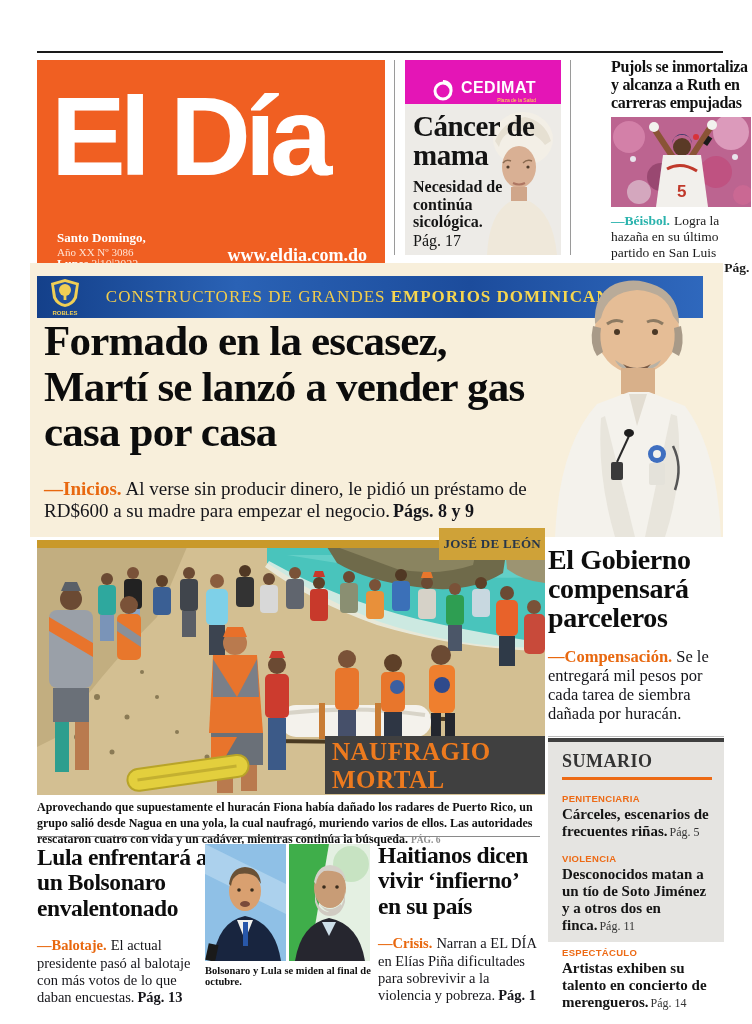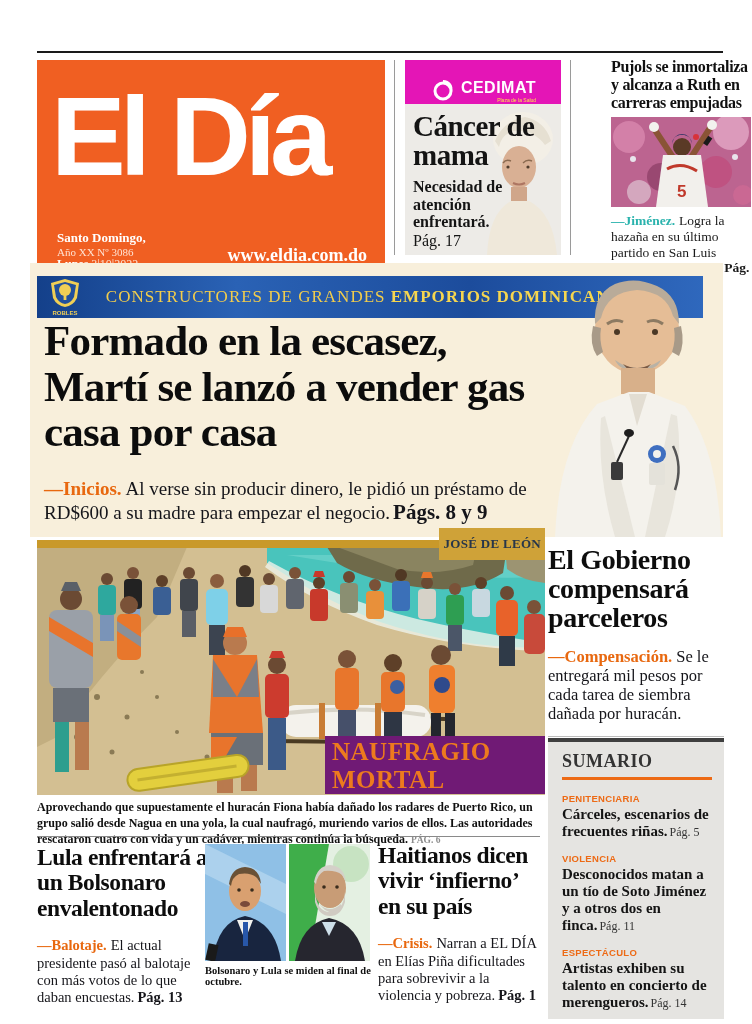--- a/index.html
+++ b/index.html
@@ -54,48 +54,48 @@
   .feature-bg{left:30px;top:263px;width:693px;height:274px;background:#f8efdb;}
   .banner{left:37px;top:276px;width:666px;height:42px;
      background:linear-gradient(90deg,#14408a,#2a62b5 30%,#1c4c9c 65%,#2f68bd);
      display:flex;align-items:center;z-index:2;}
   .banner-text{width:100%;text-align:center;color:#f2cd4c;font-size:17px;letter-spacing:1px;}
   .banner-text b{font-weight:bold;color:#f6d64f;}
   .robles{position:absolute;left:12px;top:2px;text-align:center;}
   .feature-head{left:44px;top:318px;width:508px;font-weight:bold;font-size:43px;line-height:1.06;
      letter-spacing:-0.8px;color:#0c0c0c;z-index:3;}
   .feature-deck{left:44px;top:478px;width:500px;font-size:19px;line-height:1.16;color:#15151a;z-index:3;}
-  .feature-deck .pageref{font-size:21px;}
+  .feature-deck .pageref{font-size:18px;}
   .marti{left:545px;top:266px;width:178px;height:271px;z-index:3;}
 
   
   .lead-photo{left:37px;top:540px;width:508px;height:255px;background:#d3bf92;}
   .credit-strip{position:absolute;left:0;top:0;width:100%;height:8px;background:#c9992a;
      display:flex;justify-content:flex-end;align-items:center;}
   .credit-text{font-size:13px;font-weight:bold;color:#27364a;background:#cfa238;
      padding:12px 4px;line-height:8px;letter-spacing:.3px;}
   .overlay{position:absolute;left:288px;top:196px;line-height:0;}
-  .overlay .l1{display:inline-block;background:#701a75;color:#ed7a1e;font-weight:bold;
+  .overlay .l1{display:inline-block;background:#404040;color:#ed7a1e;font-weight:bold;
      font-size:25px;line-height:1.1;padding:2px 7px 1px 7px;letter-spacing:.5px;}
   .overlay .l2{display:inline-block;background:#0d0d0d;color:#fff;font-size:22px;
      line-height:1.05;padding:1px 7px 3px 7px;letter-spacing:.5px;}
   .lead-caption{left:37px;top:799px;width:508px;font-size:12px;font-weight:bold;
      line-height:1.35;color:#101010;}
   .lead-caption .pg{font-weight:bold;color:#8d8d8d;font-size:9.5px;margin-left:3px;}
 
   
   .gov{left:548px;top:545px;width:176px;}
   .gov-head{font-weight:bold;font-size:28px;line-height:1.04;letter-spacing:-0.4px;color:#0d0d0d;margin:0;}
   .gov-deck{margin-top:16px;font-size:16.5px;line-height:1.15;color:#15151a;}
   .gov-hr{margin:12px 0 10px 0;border:none;border-top:1px solid #bdbdbd;}
   .gov-detail{font-size:13.5px;line-height:1.2;color:#3c3c3c;}
   .gov-detail .pageref{color:#1a1a1a;}
 
   
-  .sumario{left:548px;top:738px;width:176px;height:281px;background:#e5e4e1;}
+  .sumario{left:548px;top:738px;width:176px;height:204px;background:#e5e4e1;}
   .sumario-topbar{width:100%;height:4px;background:#3f3f3f;}
   .sumario-inner{padding:9px 12px 0 14px;}
   .sumario-title{font-weight:bold;font-size:18px;color:#333;letter-spacing:.5px;}
   .sumario-rule{height:3px;background:#ed6a15;margin-top:5px;}
   .sum-item{margin-top:13px;}
   .sum-cat{font-family:"Liberation Sans",sans-serif;font-weight:bold;font-size:9.5px;
      color:#ed6a15;letter-spacing:.3px;}
   .sum-text{font-weight:bold;font-size:15px;line-height:1.13;color:#141414;margin-top:2px;}
   .sum-text .pg{font-weight:normal;font-size:12px;color:#333;margin-left:2px;}
 
@@ -154,21 +154,21 @@
       <ellipse cx="46" cy="62" rx="17" ry="21" fill="#d9b094"></ellipse>
       <path d="M30 58 q3 -4 8 -2" stroke="#8a6a50" stroke-width="1.4" fill="none"></path>
       <path d="M50 58 q4 -4 9 -2" stroke="#8a6a50" stroke-width="1.4" fill="none"></path>
       <circle cx="35" cy="62" r="1.6" fill="#503c2c"></circle>
       <circle cx="55" cy="62" r="1.6" fill="#503c2c"></circle>
       <path d="M40 78 q6 3 12 0" stroke="#ad7662" stroke-width="2" fill="none"></path>
       <rect x="38" y="82" width="16" height="14" fill="#d0a68a"></rect>
       <path d="M14 150 Q16 108 38 96 L56 96 Q80 108 84 150 Z" fill="#efe8da"></path>
     </svg>
     <div class="promo-head">Cáncer de mama</div>
-    <div class="promo-deck">Necesidad de atención enfrentará.</div>
+    <div class="promo-deck">Necesidad de continúa sicológica.</div>
     <div class="promo-page">Pág. 17</div>
   </div>
 
   <div class="abs sports">
     <div class="sports-head">Pujols se inmortaliza y alcanza a Ruth en carreras empujadas</div>
     <svg class="sports-photo" width="140" height="90" viewBox="0 0 140 90">
       <rect width="140" height="90" fill="#bc6490"></rect>
       <circle cx="18" cy="20" r="16" fill="#d887ae" opacity=".8"></circle>
       <circle cx="120" cy="15" r="18" fill="#e3a8c6" opacity=".8"></circle>
       <circle cx="50" cy="60" r="14" fill="#8a3c64" opacity=".7"></circle>
@@ -183,21 +183,21 @@
       <circle cx="43" cy="10" r="5" fill="#f2f2ee"></circle>
       <circle cx="101" cy="8" r="5" fill="#f2f2ee"></circle>
       <rect x="92" y="22" width="9" height="5" fill="#1a1a1a" transform="rotate(-55 96 24)"></rect>
       <circle cx="71" cy="30" r="9" fill="#5a3a26"></circle>
       <path d="M61 27 a10 10 0 0 1 20 0 l-2 -6 a10 8 0 0 0 -16 0 Z" fill="#1c2d5e"></path>
       <path d="M52 38 L90 38 L97 90 L45 90 Z" fill="#f2f0ec"></path>
       <path d="M56 52 q14 -8 30 2" stroke="#c0392b" stroke-width="3" fill="none"></path>
       <text x="66" y="80" font-size="17" font-weight="bold" fill="#c0392b">5</text>
     </svg>
     <div class="sports-deck">
-      <span class="tag teal">—Jiménez.</span><span>Logra la hazaña en su último partido en San Luis empujando la 2,214.</span><span class="pageref">Pág. 21</span>
+      <span class="tag teal">—Béisbol.</span><span>Logra la hazaña en su último partido en San Luis empujando la 2,214.</span><span class="pageref">Pág. 21</span>
     </div>
   </div>
 
   <div class="abs feature-bg"></div>
   <div class="abs banner">
     <div class="robles">
       <svg width="32" height="30" viewBox="0 0 32 30">
         <path d="M16 1 L30 5 L28 20 Q24 28 16 29 Q8 28 4 20 L2 5 Z" fill="#f0cf55"></path>
         <path d="M16 4 L27 7 L25 19 Q22 25 16 26 Q10 25 7 19 L5 7 Z" fill="#20509e"></path>
         <circle cx="16" cy="12" r="6" fill="#f0cf55"></circle>

